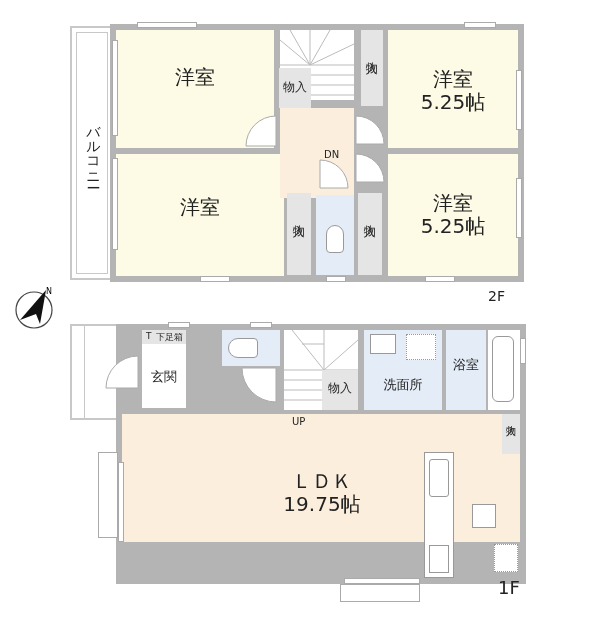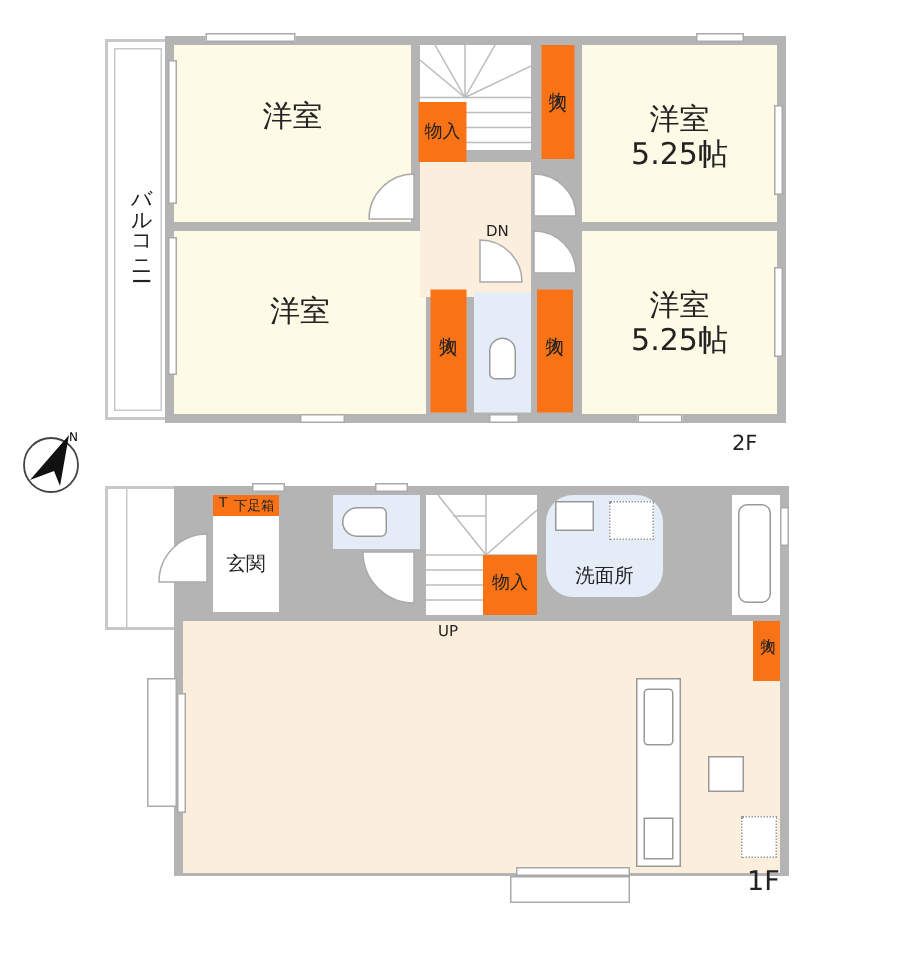--- a/index.html
+++ b/index.html
@@ -2,21 +2,21 @@
 <html><head>
 <meta charset="utf-8">
 <style>
   html,body{margin:0;padding:0;background:#ffffff;}
   body{width:602px;height:640px;position:relative;overflow:hidden;font-family:"DejaVu Sans",sans-serif;color:#222;}
   .abs{position:absolute;box-sizing:border-box;}
   .wall{background:#b4b4b4;}
   .room-yellow{background:#fdfbe6;}
   .room-peach{background:#fbeedd;}
   .room-blue{background:#e4edf7;}
-  .closet{background:#f97316;}
+  .closet{background:#e5e5e5;}
   .lbl{position:absolute;text-align:center;line-height:1.15;color:#222;}
   .big{font-size:20px;}
   .small{font-size:12px;}
   .tiny{font-size:10px;}
   .win{position:absolute;background:#fff;border:1px solid #aaa;box-sizing:border-box;}
   .stairs{background:#fff;}
   .vtext{writing-mode:vertical-rl;text-orientation:upright;}
 </style>
 </head>
 <body>
@@ -163,32 +163,39 @@
         <line x1="0" y1="50" x2="40" y2="50"></line>
         <line x1="0" y1="60" x2="40" y2="60"></line>
         <line x1="0" y1="70" x2="40" y2="70"></line>
       </g>
     </svg>
   </div>
   <div class="abs closet" style="left:322px;top:60px;width:36px;height:40px;">
     <div class="lbl small" style="left:0;right:0;top:12px;">物入</div>
   </div>
 
-  <div class="abs room-blue" style="left:364px;top:20px;width:78px;height:68px;border-radius:18px;">
+  <div class="abs room-blue" style="left:364px;top:20px;width:78px;height:80px;">
     <div class="abs" style="left:6px;top:4px;width:26px;height:20px;border:1px solid #999;background:#fff;"></div>
     <div class="abs" style="left:42px;top:4px;width:30px;height:26px;border:1px dotted #999;background:#fff;"></div>
     <div class="lbl small" style="left:0;right:0;top:48px;font-size:13px;">洗面所</div>
   </div>
 
+  <div class="abs room-blue" style="left:446px;top:20px;width:40px;height:80px;">
+    <div class="lbl small" style="left:0;right:0;top:28px;font-size:13px;">浴室</div>
+  </div>
   <div class="abs" style="left:488px;top:20px;width:32px;height:80px;background:#fff;">
     <div class="abs" style="left:4px;top:6px;width:22px;height:66px;border:1px solid #999;border-radius:6px;"></div>
   </div>
 
-  <div class="abs room-peach" style="left:122px;top:104px;width:398px;height:168px;">
+  <div class="abs room-peach" style="left:122px;top:104px;width:398px;height:128px;">
     <div class="lbl tiny" style="left:170px;top:2px;">UP</div>
+    <div class="lbl big" style="left:100px;width:200px;top:56px;">
+      <div>ＬＤＫ</div>
+      <div>19.75帖</div>
+    </div>
 
     <div class="abs" style="left:302px;top:38px;width:30px;height:126px;background:#fff;border:1px solid #999;">
       <div class="abs" style="left:4px;top:6px;width:20px;height:38px;border:1px solid #999;border-radius:3px;"></div>
       <div class="abs" style="left:4px;top:92px;width:20px;height:28px;border:1px solid #999;"></div>
     </div>
     <div class="abs" style="left:350px;top:90px;width:24px;height:24px;border:1px solid #999;background:#fff;"></div>
     <div class="abs" style="left:372px;top:130px;width:24px;height:28px;border:1px dotted #999;background:#fff;"></div>
   </div>
   <div class="abs closet" style="left:502px;top:104px;width:18px;height:40px;">
     <div class="lbl tiny vtext" style="left:3px;top:4px;">物入</div>

